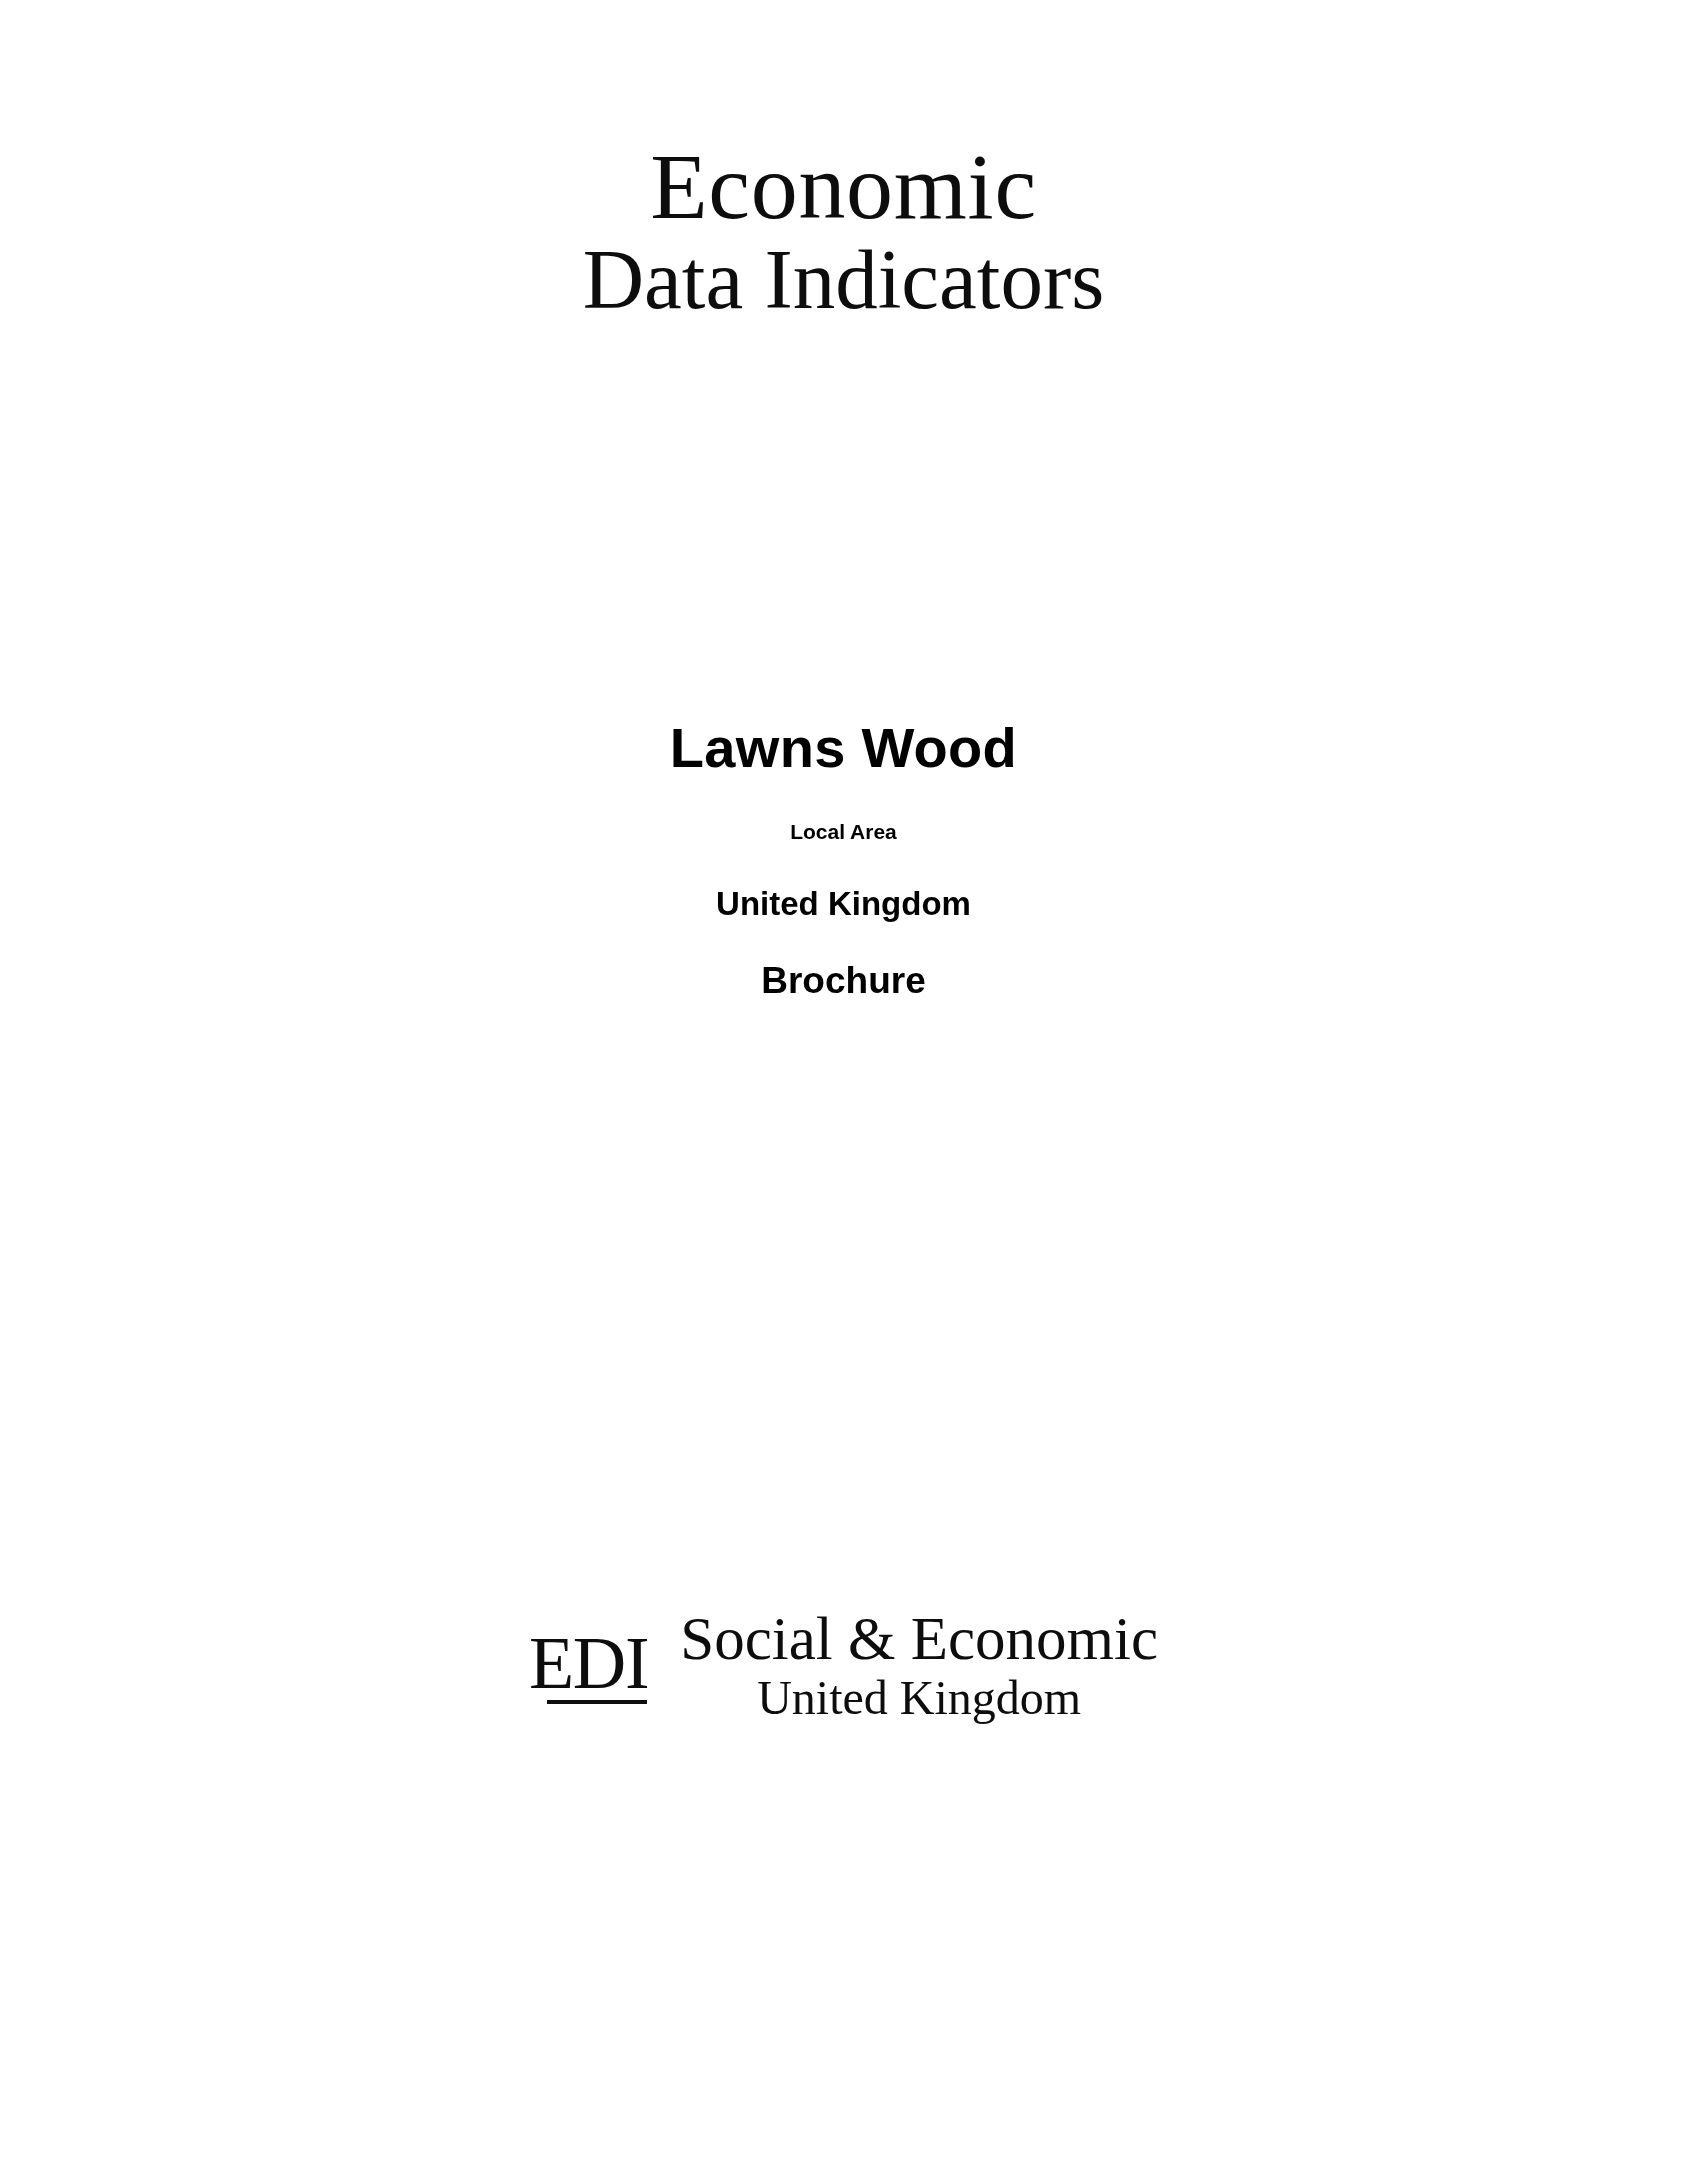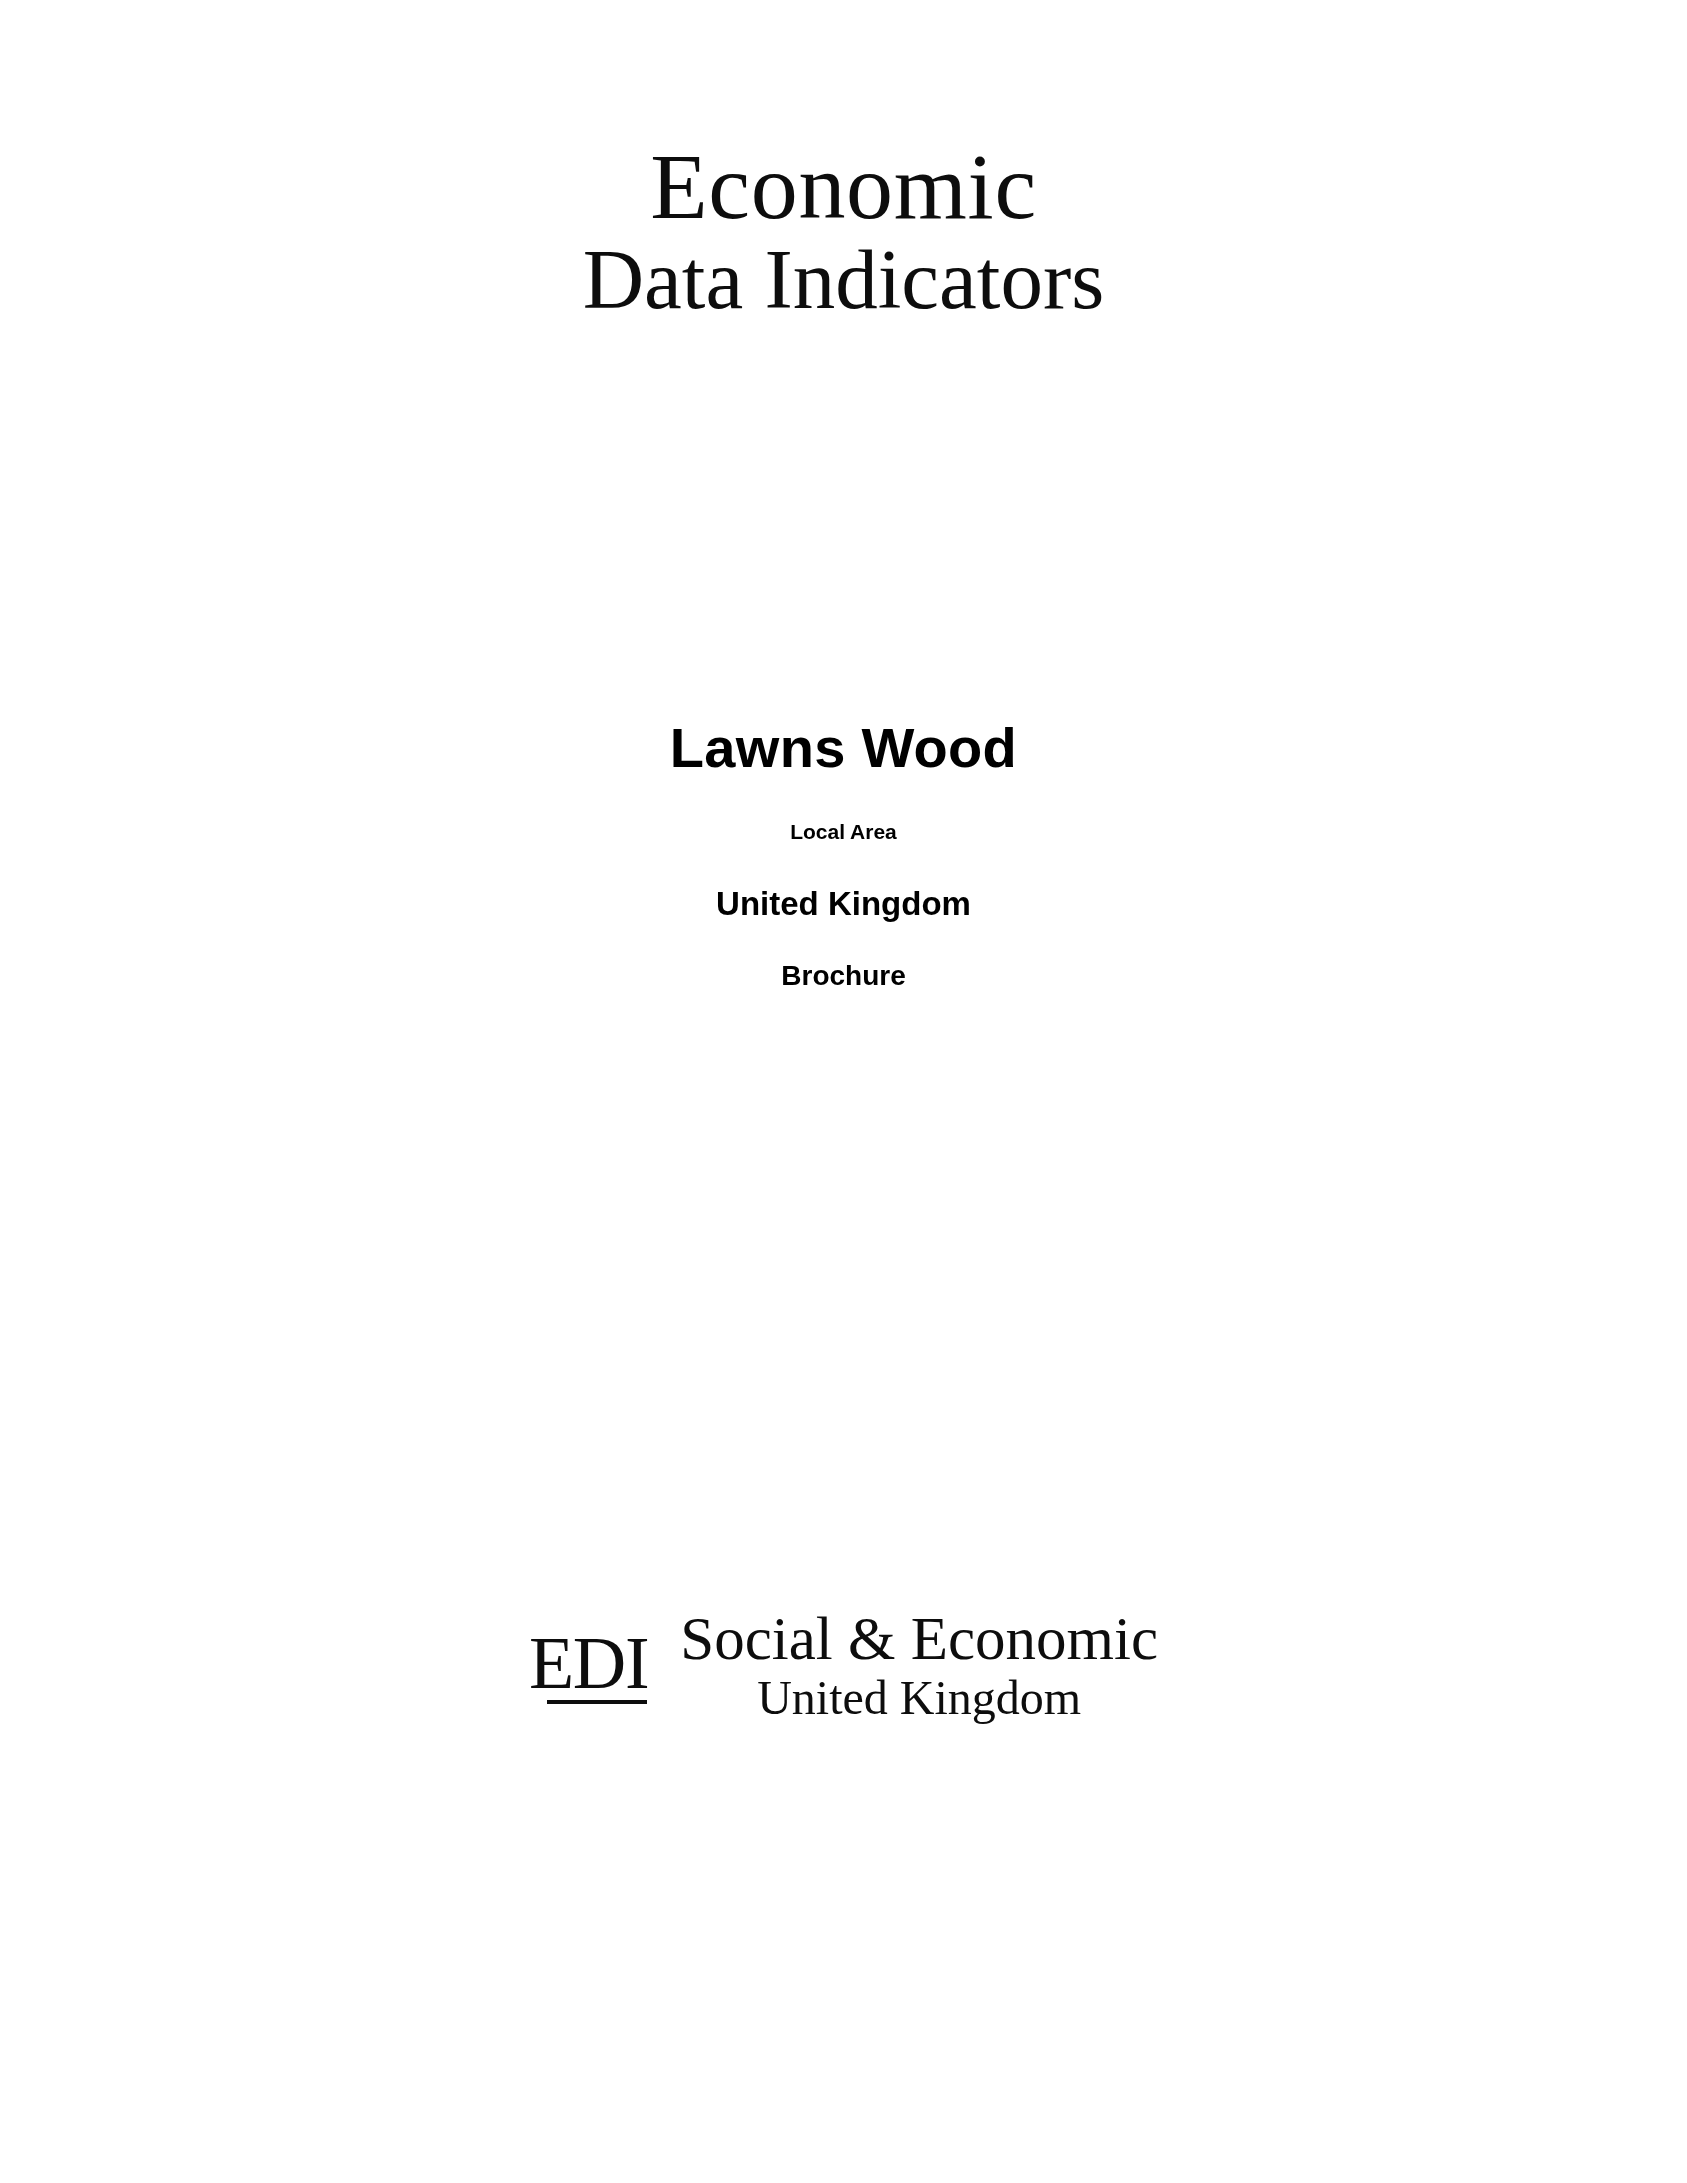--- a/index.html
+++ b/index.html
@@ -73,21 +73,21 @@
   .t-country {
     font-size: 33px;
     margin-bottom: 37px;
   }
   .t-subject {
     font-size: 41px;
     margin-bottom: 37px;
     letter-spacing: 0.2px;
   }
   .t-doctype {
-    font-size: 28px;
+    font-size: 37px;
   }
 
   
   .footer-logo {
     position: absolute;
     top: 1608px;
     left: 0;
     width: 1687px;
     text-align: center;
     font-family: "Liberation Serif", serif;

